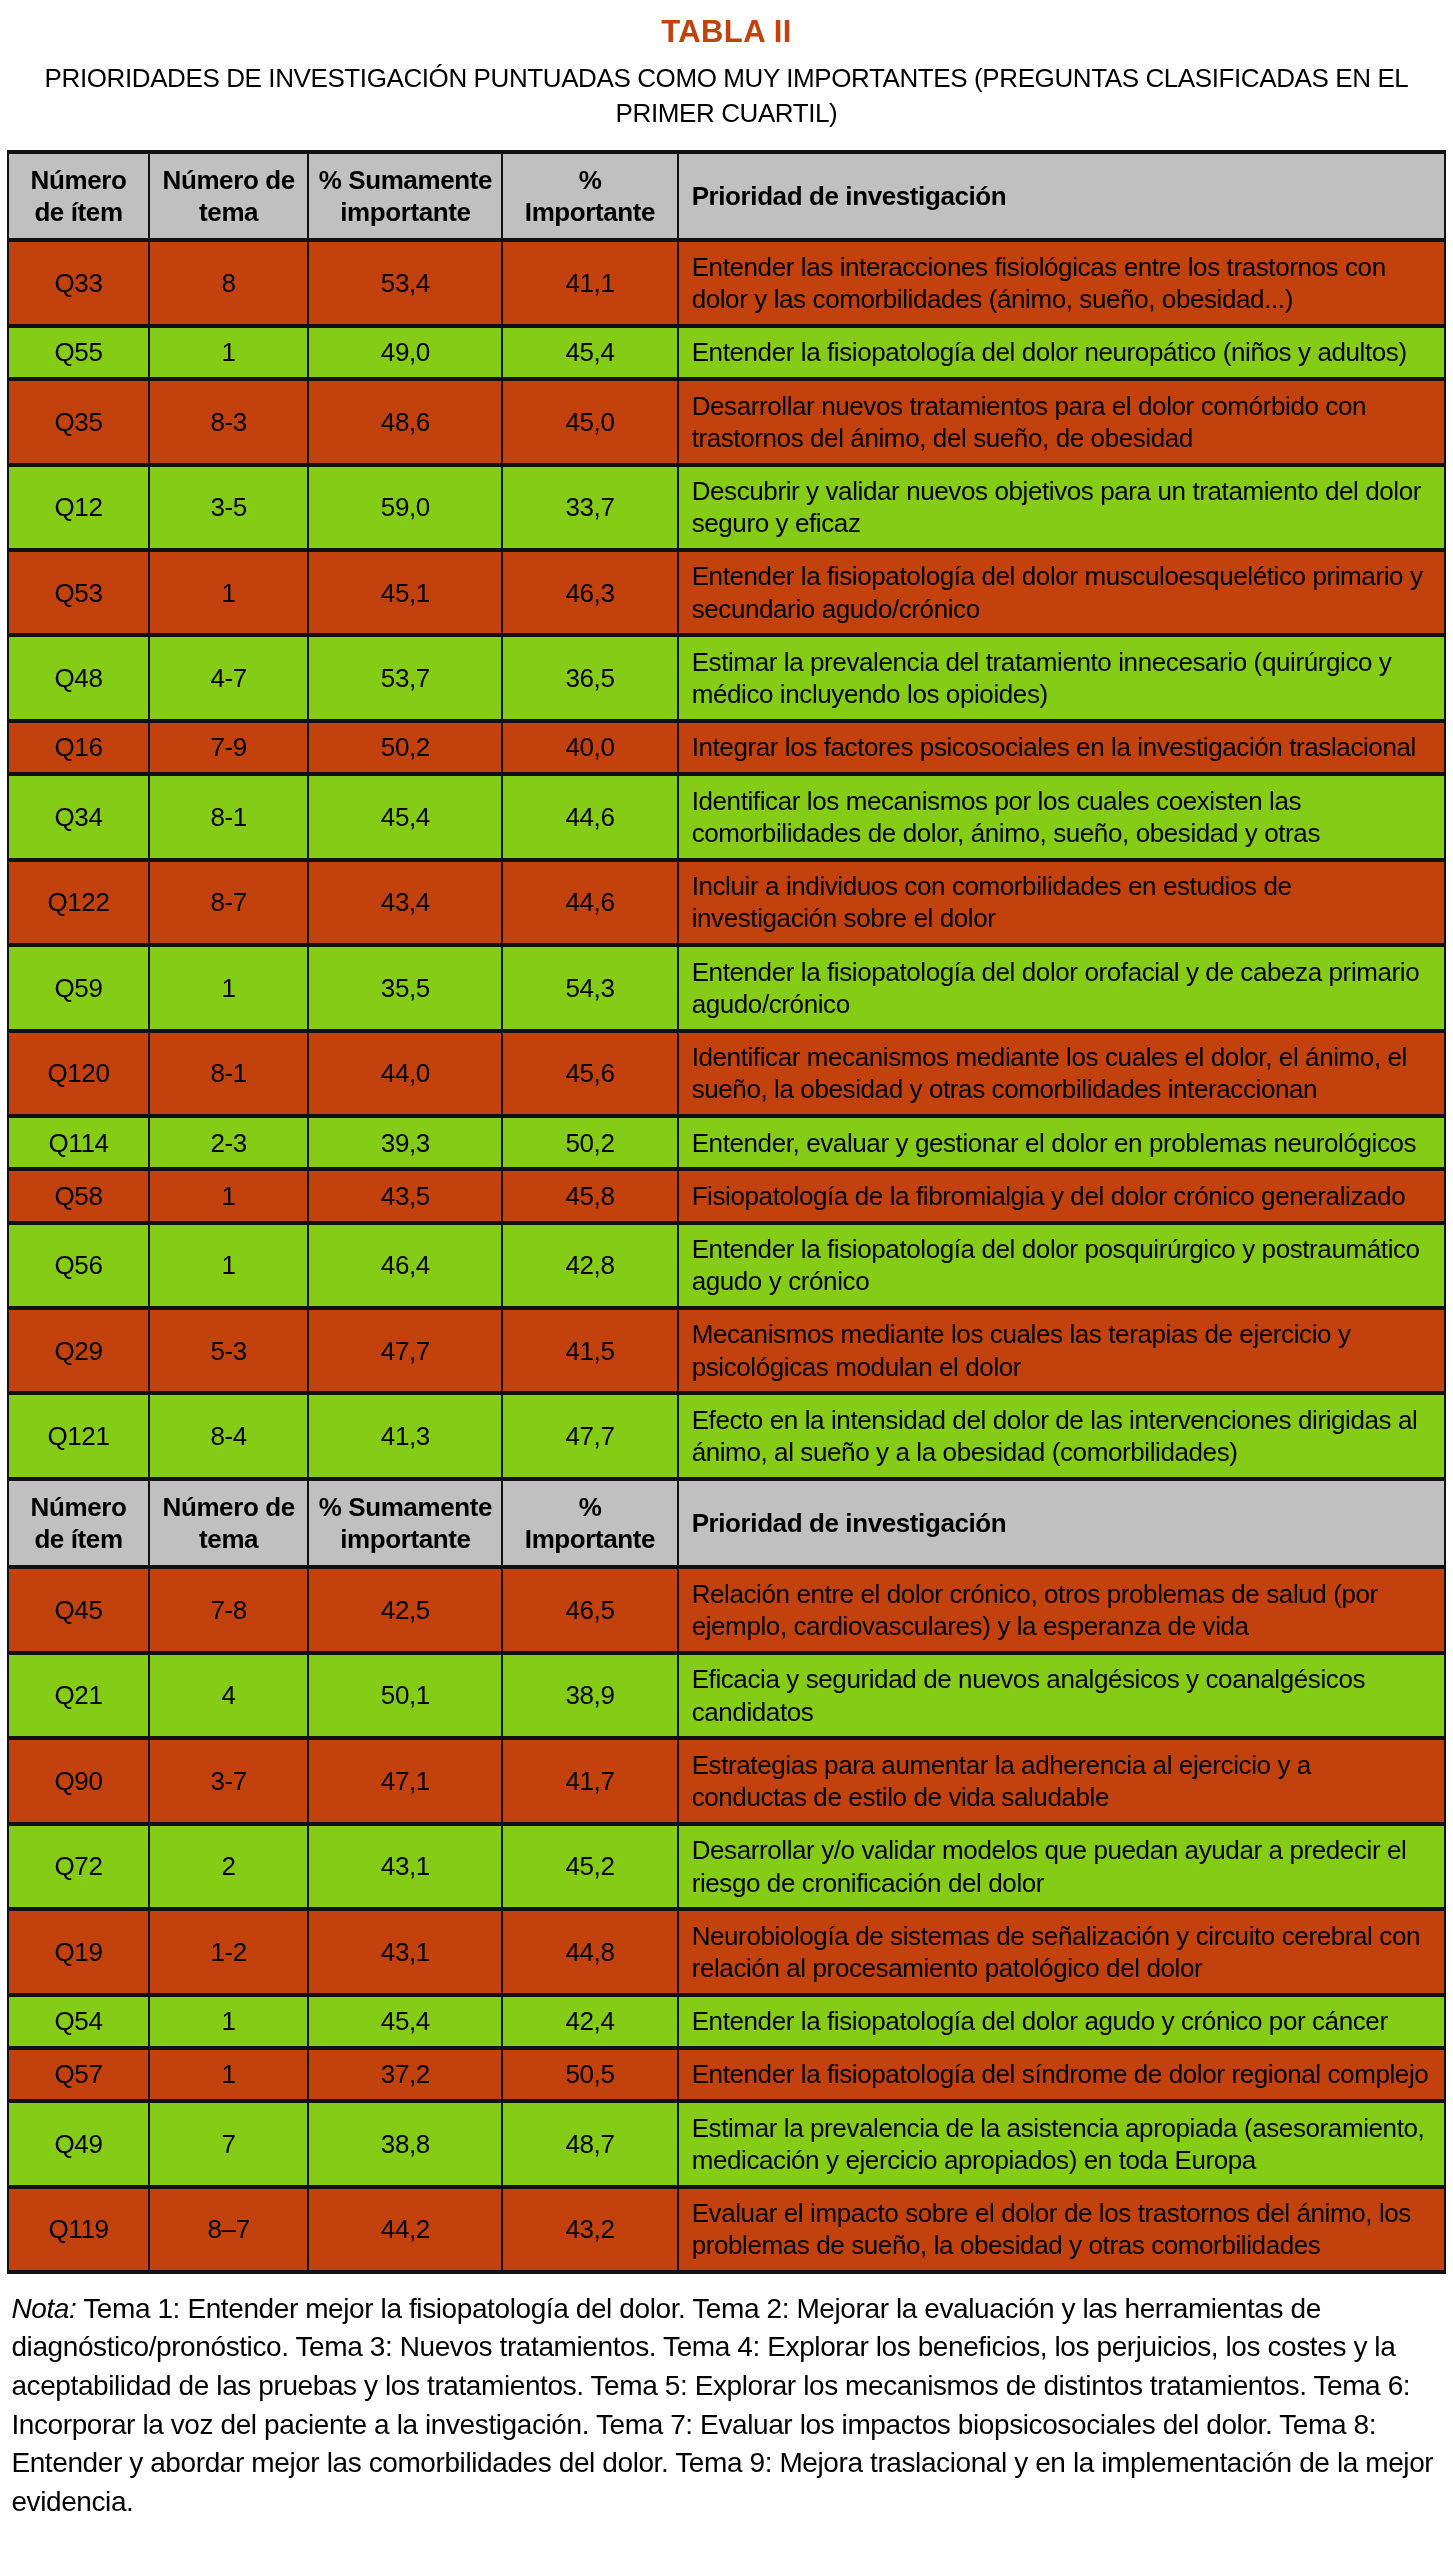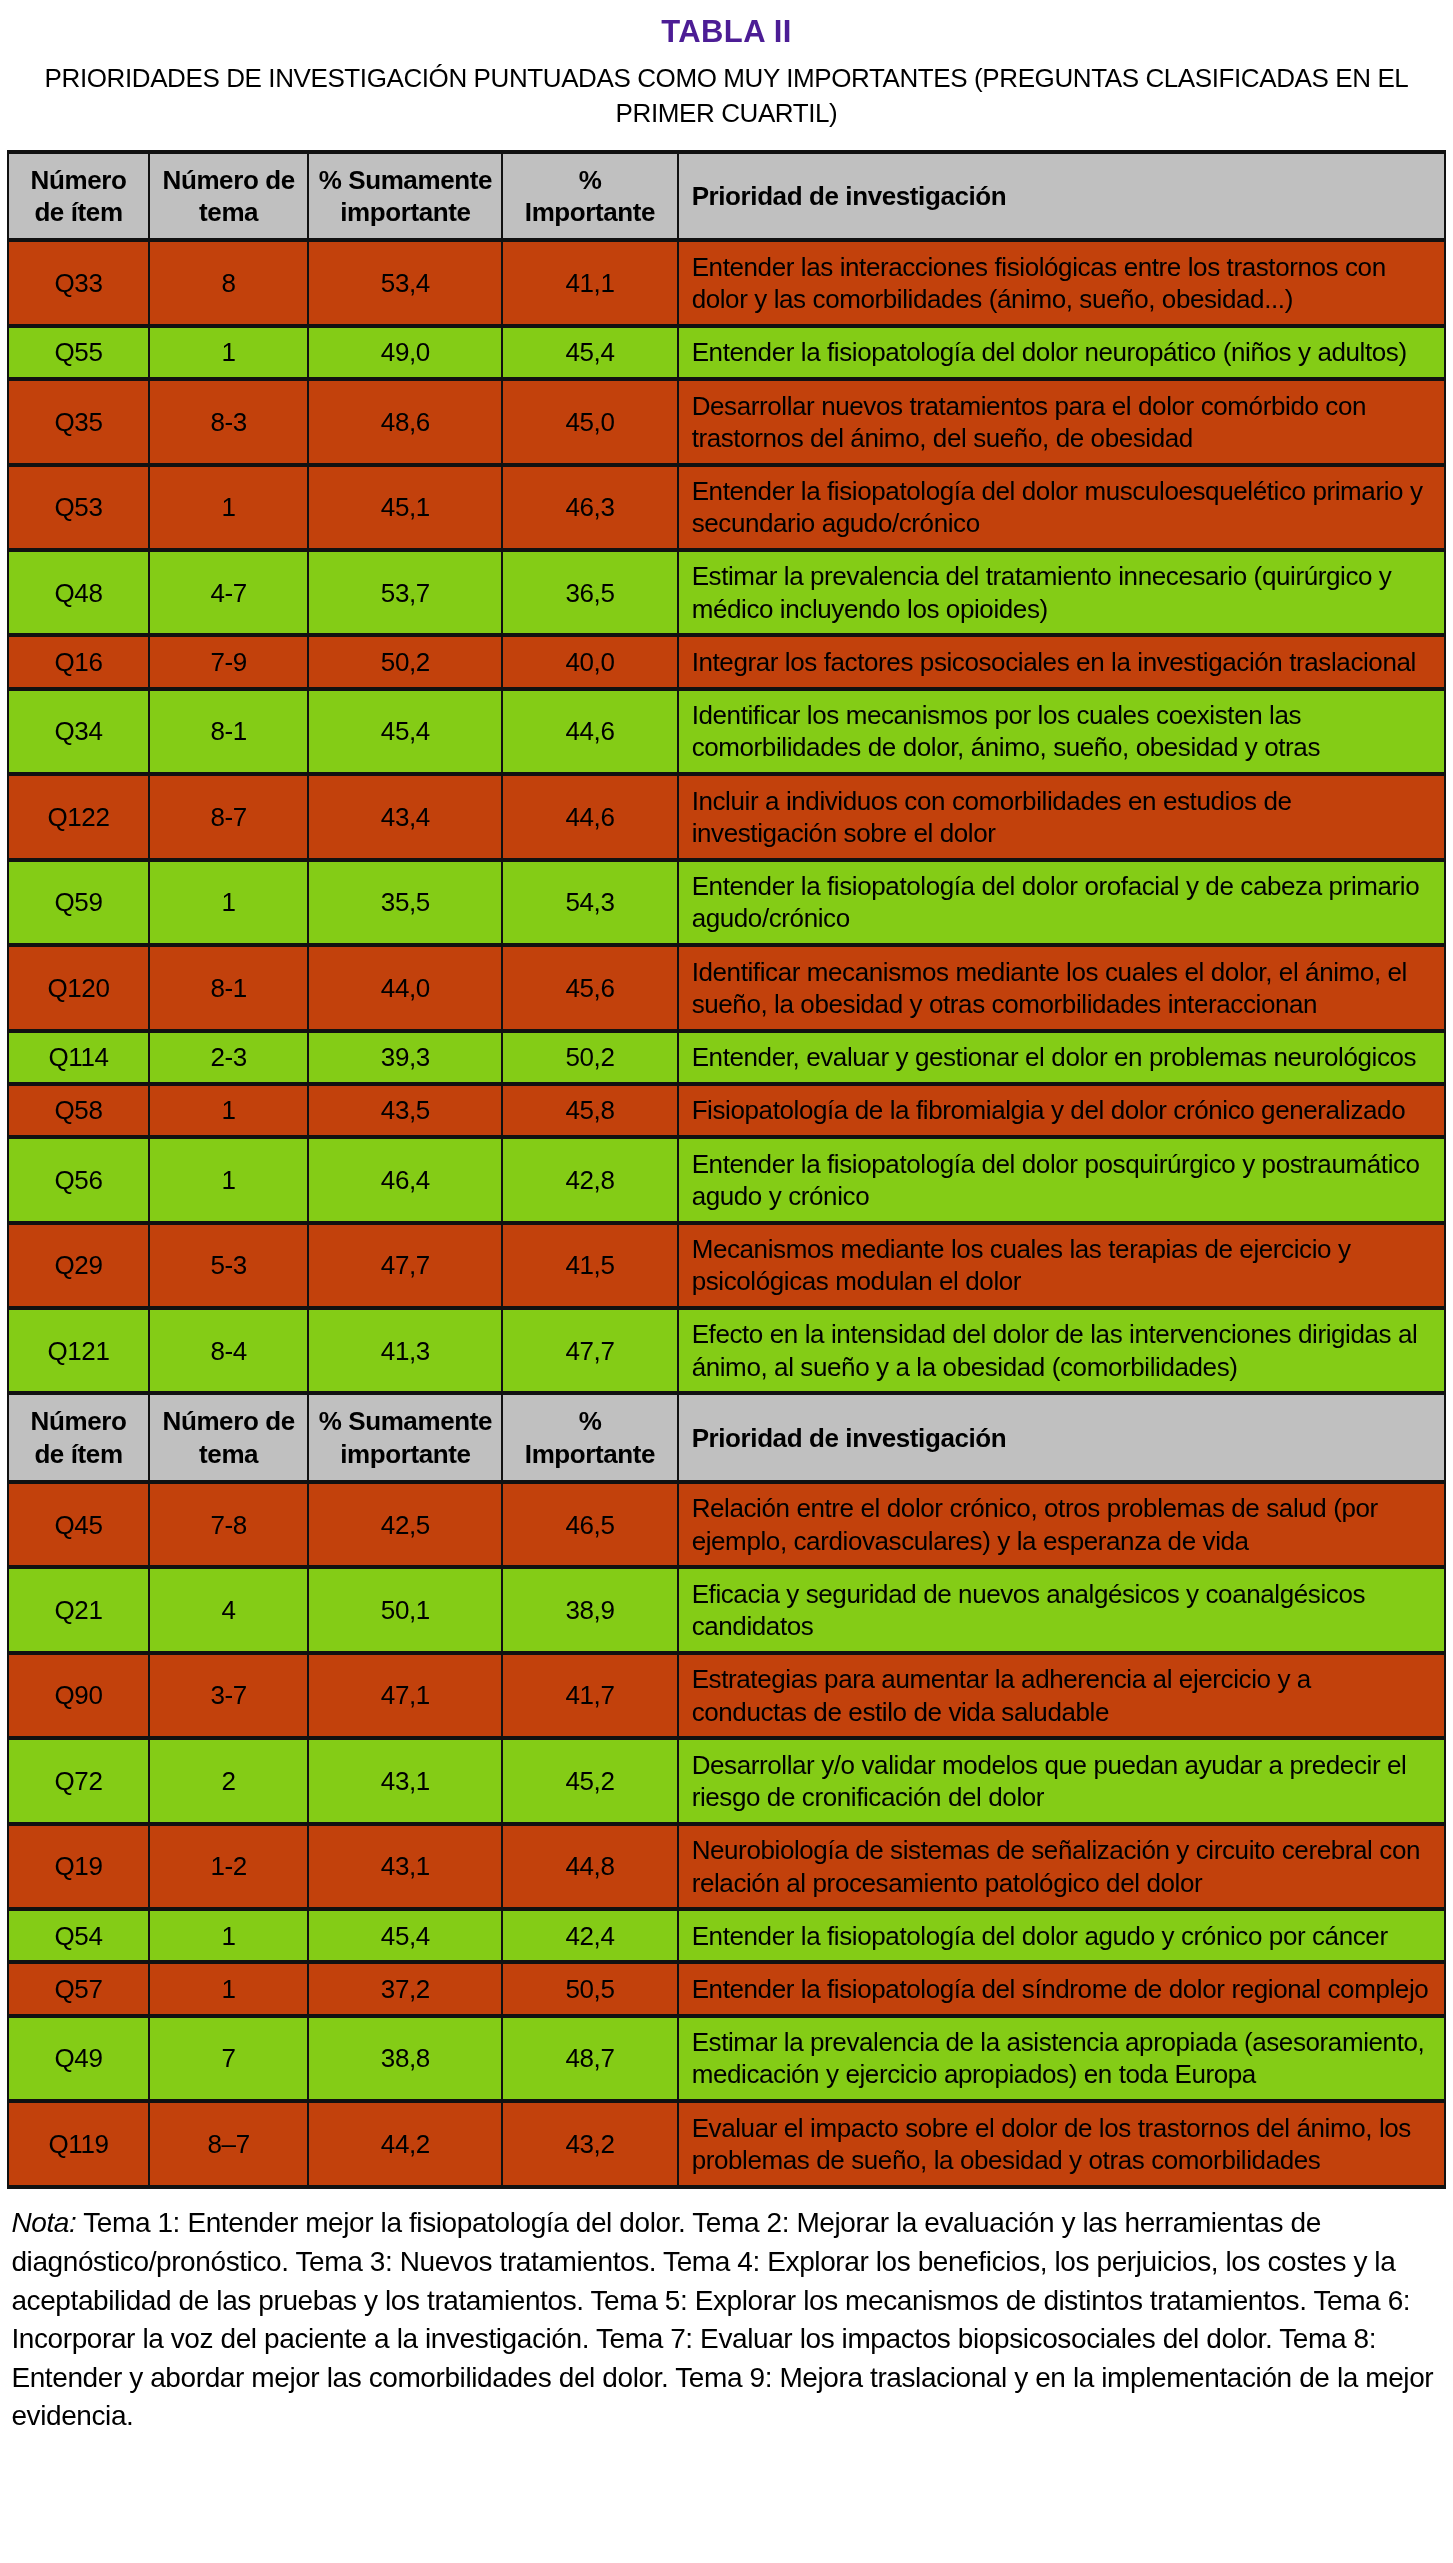--- a/index.html
+++ b/index.html
@@ -13,21 +13,21 @@
     width: 1453px;
     min-height: 2563px;
     box-sizing: border-box;
     padding: 11.4px 7.1px 21.4px 7.1px;
     letter-spacing: -0.4px;
   }
   .title {
     text-align: center;
     font-size: 31px;
     font-weight: bold;
-    color: #4c1d95;
+    color: #c2410c;
     letter-spacing: 0.4px;
     margin-top: 2.8px;
   }
   .subtitle {
     text-align: center;
     font-size: 26px;
     line-height: 1.35;
     margin: 11px auto 0 auto;
     max-width: 1417px;
   }
@@ -110,20 +110,27 @@
           <td>45,4</td>
           <td class="left">Entender la fisiopatología del dolor neuropático (niños y adultos)</td>
         </tr>
         <tr>
           <td>Q35</td>
           <td>8-3</td>
           <td>48,6</td>
           <td>45,0</td>
           <td class="left">Desarrollar nuevos tratamientos para el dolor comórbido con trastornos del ánimo, del sueño, de obesidad</td>
         </tr>
+        <tr class="alt">
+          <td>Q12</td>
+          <td>3-5</td>
+          <td>59,0</td>
+          <td>33,7</td>
+          <td class="left">Descubrir y validar nuevos objetivos para un tratamiento del dolor seguro y eficaz</td>
+        </tr>
         <tr>
           <td>Q53</td>
           <td>1</td>
           <td>45,1</td>
           <td>46,3</td>
           <td class="left">Entender la fisiopatología del dolor musculoesquelético primario y secundario agudo/crónico</td>
         </tr>
         <tr class="alt">
           <td>Q48</td>
           <td>4-7</td>

